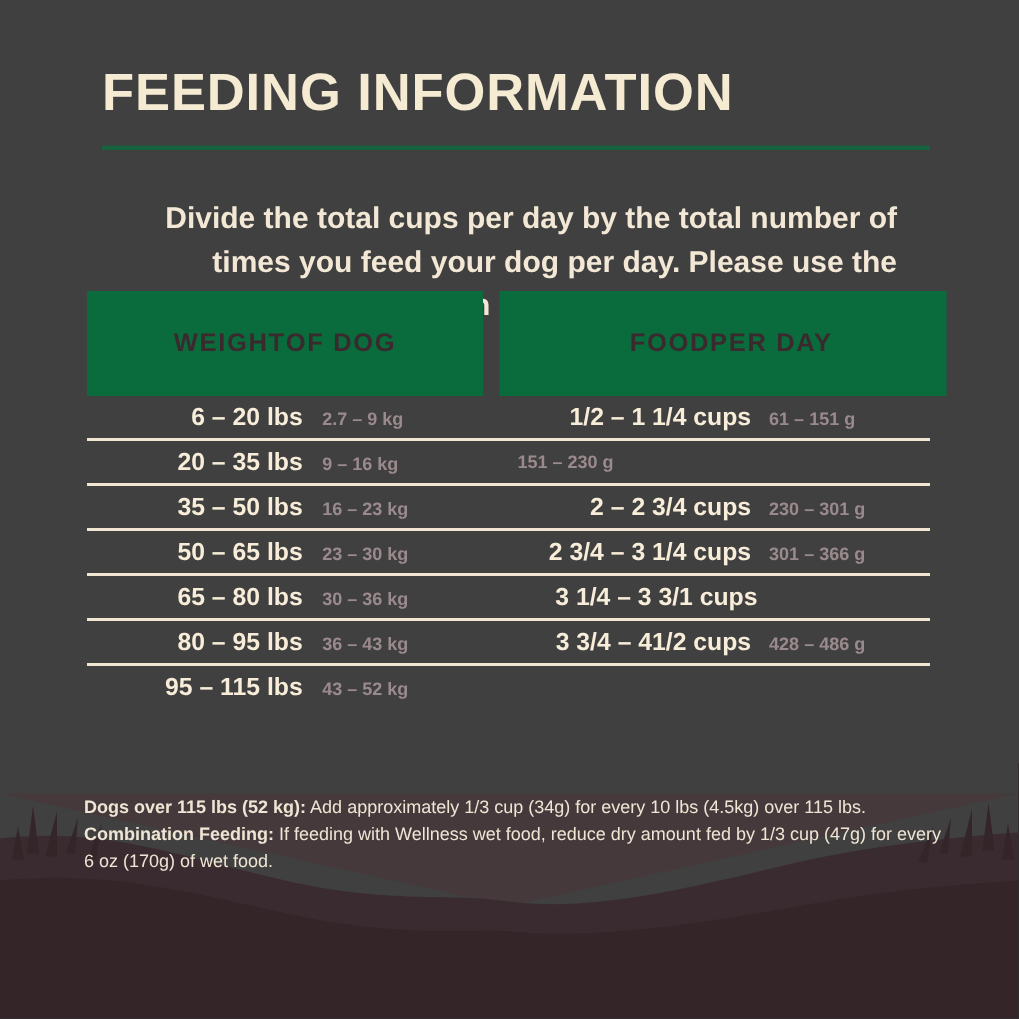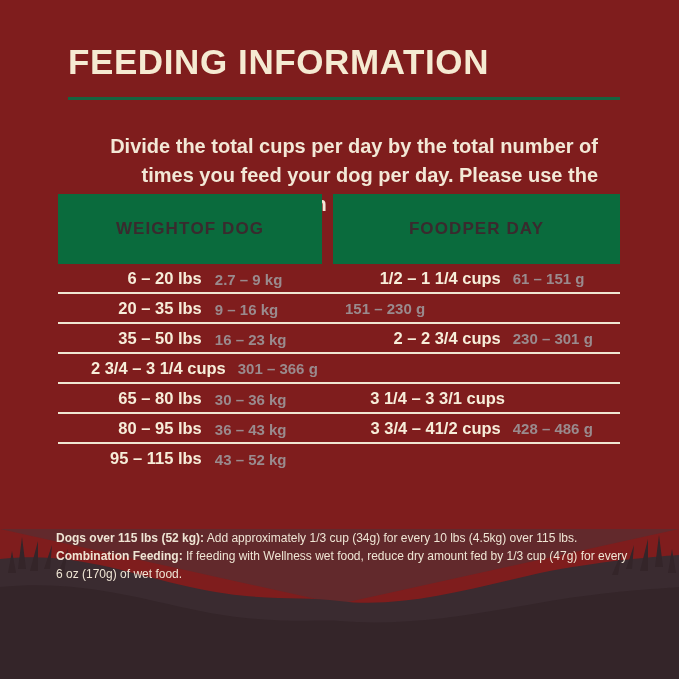--- a/index.html
+++ b/index.html
@@ -8,21 +8,21 @@
     background: #2e2226;
   }
   body {
     font-family: "Liberation Sans", sans-serif;
   }
   #page {
     position: relative;
     width: 679px;
     height: 679px;
     overflow: hidden;
-    background: #7f1d1d;
+    background: #404040;
   }
 
   
   .bg-art {
     position: absolute;
     left: 0;
     right: 0;
     bottom: 0;
     height: 150px;
     pointer-events: none;
@@ -81,48 +81,48 @@
     letter-spacing: 1.1px;
     text-align: center;
     height: 70px;
     display: flex;
     flex-direction: row;
     align-items: center;
     justify-content: center;
     line-height: 1.28;
   }
   .th-weight { width: 264px; }
-  .th-food   { width: 287px; }
+  .th-food   { width: 287px; padding-left: 11px; }
   .th span { display: block; }
 
   .row {
     display: flex;
     align-items: center;
     height: 28px;
     border-bottom: 2px solid #f0e6d2;
   }
   .row:last-child { border-bottom: none; }
 
   .cell {
     display: flex;
     align-items: baseline;
     white-space: nowrap;
   }
-  .cell-weight { width: 275px; align-items: flex-end; }
+  .cell-weight { width: 275px; }
   .cell-food   { width: 287px; }
 
   .primary {
     color: #f7edd9;
     font-size: 16.5px;
     font-weight: bold;
     text-align: right;
   }
   .secondary {
     color: #9a8a8d;
-    font-size: 15px;
+    font-size: 12px;
     font-weight: bold;
     text-align: left;
   }
   .cell-weight .primary   { width: 146px; }
   .cell-weight .secondary { width: 120px; padding-left: 13px; }
   .cell-food .primary     { width: 172px; }
   .cell-food .secondary   { width: 110px; padding-left: 12px; }
 
   
   .footnote {
@@ -199,20 +199,24 @@
         <span class="primary">35 – 50 lbs</span>
         <span class="secondary">16 – 23 kg</span>
       </div>
       <div class="cell cell-food">
         <span class="primary">2 – 2 3/4 cups</span>
         <span class="secondary">230 – 301 g</span>
       </div>
     </div>
 
     <div class="row">
+      <div class="cell cell-weight">
+        <span class="primary">50 – 65 lbs</span>
+        <span class="secondary">23 – 30 kg</span>
+      </div>
       <div class="cell cell-food">
         <span class="primary">2 3/4 – 3 1/4 cups</span>
         <span class="secondary">301 – 366 g</span>
       </div>
     </div>
 
     <div class="row">
       <div class="cell cell-weight">
         <span class="primary">65 – 80 lbs</span>
         <span class="secondary">30 – 36 kg</span>

